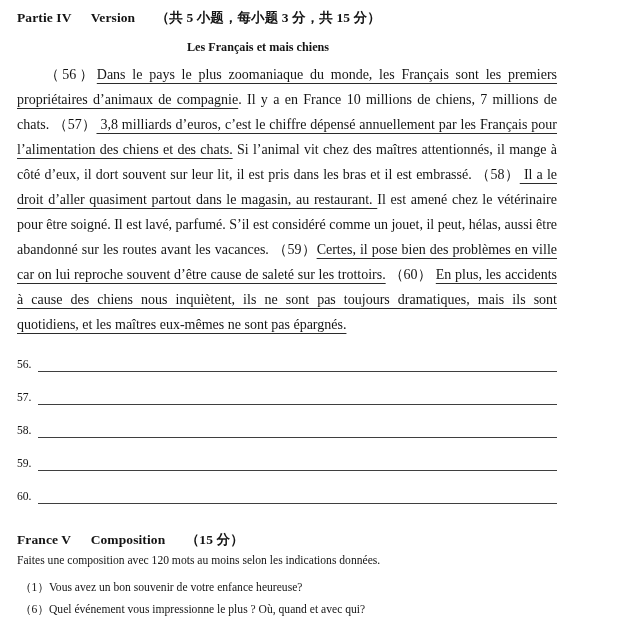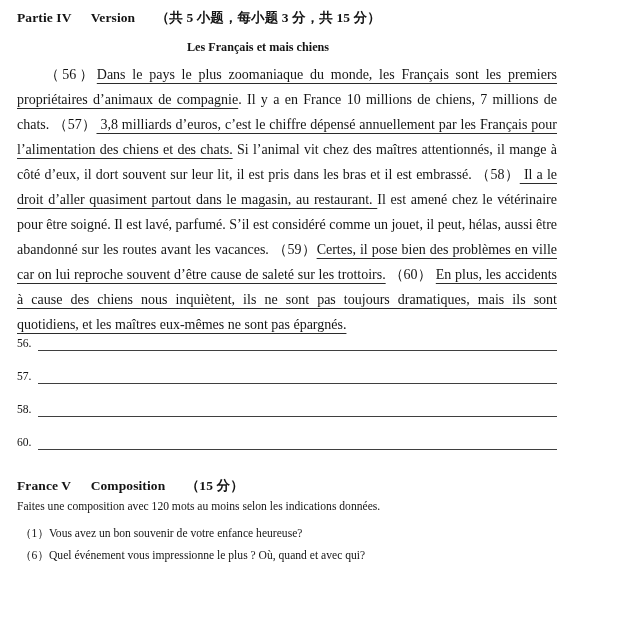--- a/index.html
+++ b/index.html
@@ -46,21 +46,21 @@
     margin: 7px 0 0 0;
   }
   .passage .seg { white-space: normal; }
   .passage .u {
     text-decoration: underline;
     text-underline-offset: 3.5px;
     text-decoration-thickness: 1px;
     text-decoration-color: #2b2b2b;
   }
 
-  .answer-lines { }
+  .answer-lines { margin-top: 21px; }
   .answer-row {
     display: flex;
     align-items: flex-end;
     height: 14px;
     margin-bottom: 19px;
     font-size: 11.6px;
     line-height: 14px;
   }
   .answer-num { flex: 0 0 auto; }
   .answer-rule {
@@ -101,20 +101,24 @@
       </div>
       <div class="answer-row">
         <span class="answer-num">57.</span>
         <span class="answer-rule"></span>
       </div>
       <div class="answer-row">
         <span class="answer-num">58.</span>
         <span class="answer-rule"></span>
       </div>
       <div class="answer-row">
+        <span class="answer-num">59.</span>
+        <span class="answer-rule"></span>
+      </div>
+      <div class="answer-row">
         <span class="answer-num">60.</span>
         <span class="answer-rule"></span>
       </div>
     </div>
 
   <div class="section-heading partie5-heading">
     <span class="h-label">France V</span>
     <span class="h-title">Composition</span>
     <span class="h-points">（15 分）</span>
   </div>

